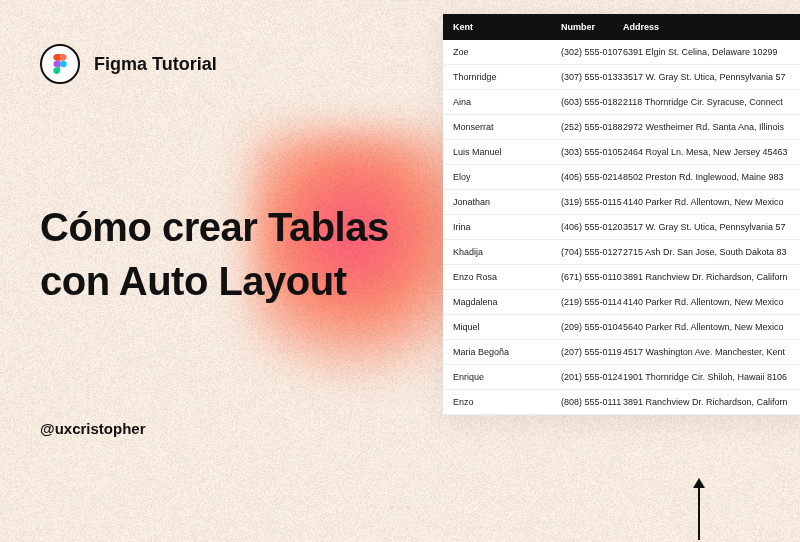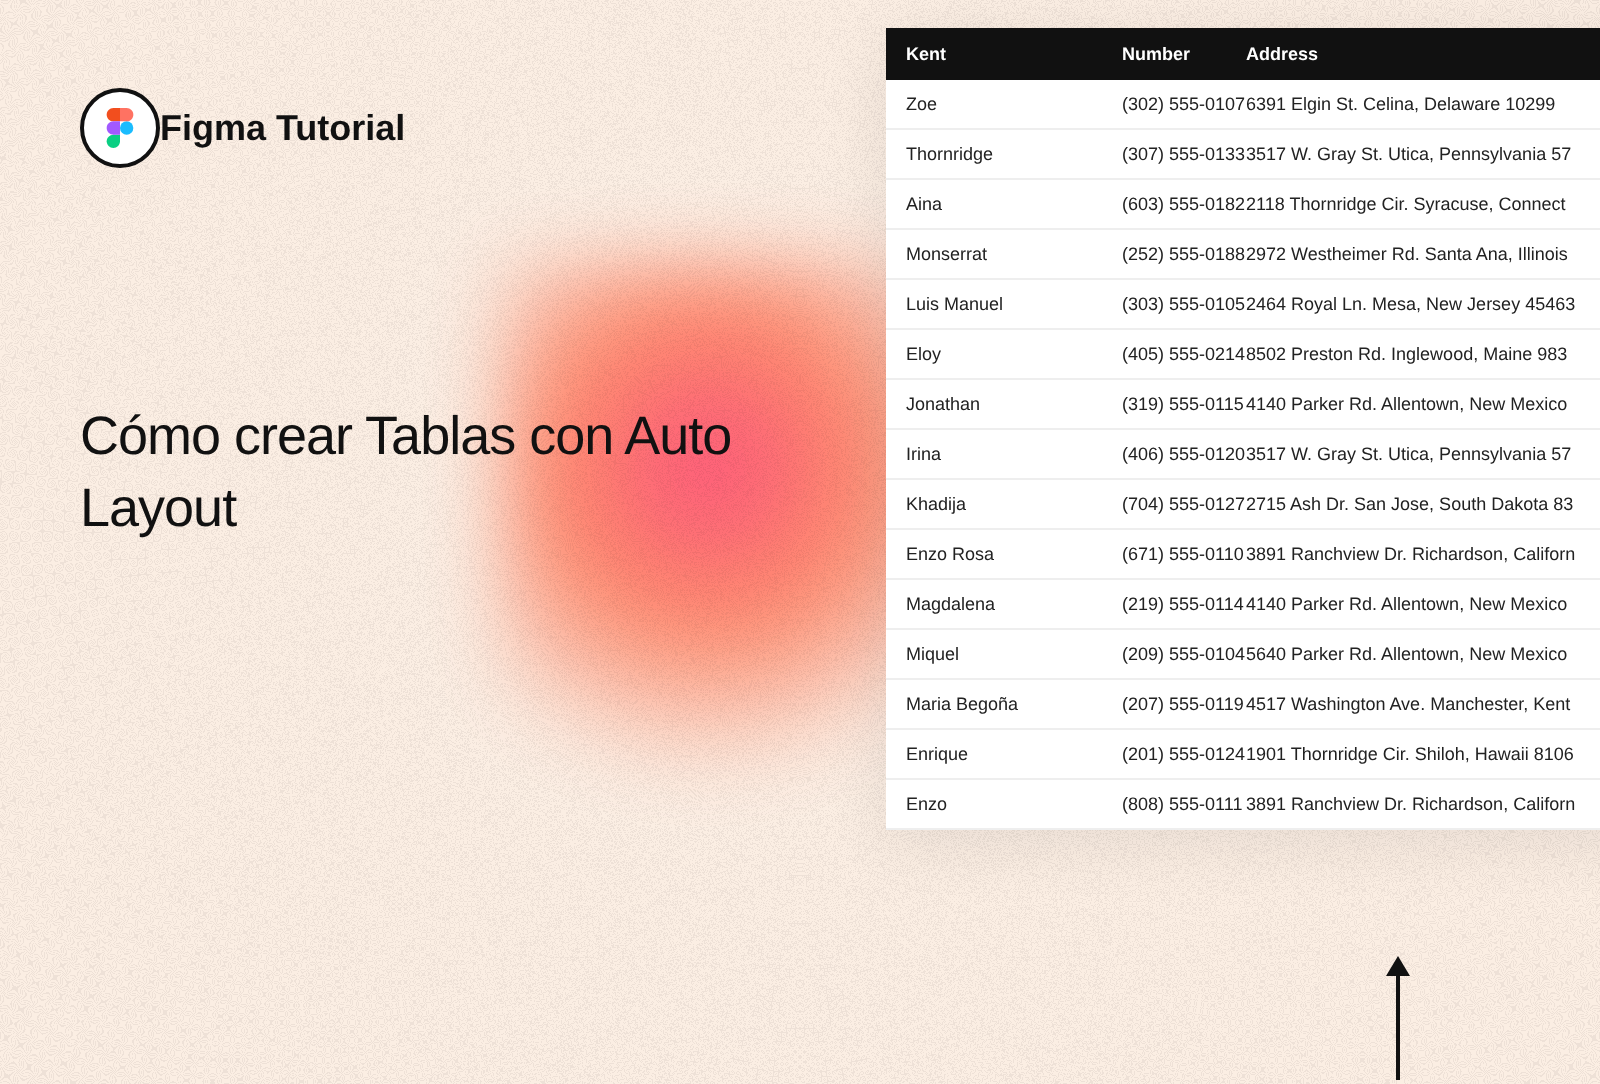--- a/index.html
+++ b/index.html
@@ -28,43 +28,44 @@
     filter: blur(18px);
     opacity: 0.85;
     pointer-events: none;
   }
   .brand {
     position: absolute;
     top: 44px;
     left: 40px;
     display: flex;
     align-items: center;
+    gap: 14px;
   }
   .figma-badge {
     width: 40px;
     height: 40px;
     border: 2px solid #111;
     border-radius: 50%;
     display: flex;
     align-items: center;
     justify-content: center;
     background: #fff;
   }
   .brand-text {
     font-size: 18px;
     font-weight: 600;
     color: #111;
   }
   .title {
     position: absolute;
     top: 200px;
     left: 40px;
-    font-size: 27px;
+    font-size: 40px;
     line-height: 1.35;
-    font-weight: 400;
+    font-weight: 700;
     color: #111;
     max-width: 380px;
     letter-spacing: -0.5px;
   }
   .author {
     position: absolute;
     top: 420px;
     left: 40px;
     font-size: 15px;
     font-weight: 600;
@@ -127,20 +128,21 @@
         <path d="M19 0H28.5C33.7467 0 38 4.25329 38 9.5C38 14.7467 33.7467 19 28.5 19H19V0Z" fill="#FF7262"></path>
         <path d="M0 9.5C0 14.7467 4.25329 19 9.5 19H19V0H9.5C4.25329 0 0 4.25329 0 9.5Z" fill="#F24E1E"></path>
         <path d="M0 28.5C0 33.7467 4.25329 38 9.5 38H19V19H9.5C4.25329 19 0 23.2533 0 28.5Z" fill="#A259FF"></path>
       </svg>
     </div>
     <span class="brand-text">Figma Tutorial</span>
   </div>
 
   <h1 class="title">Cómo crear Tablas con Auto Layout</h1>
 
+  <div class="author">@uxcristopher</div>
 
   <div class="table-wrap">
     <div class="thead">
       <div class="col-name">Kent</div>
       <div class="col-number">Number</div>
       <div class="col-address">Address</div>
     </div>
     <div id="tbody">
         <div class="row">
           <div class="col-name">Zoe</div>

